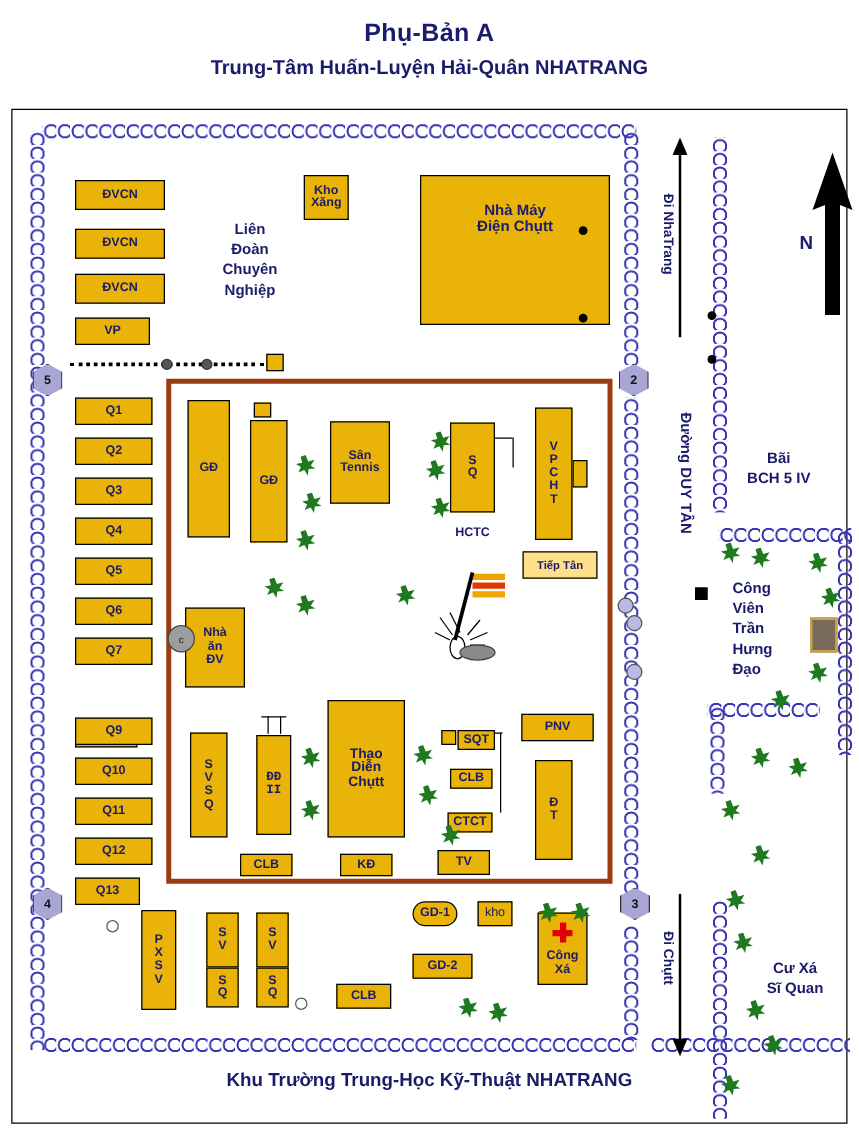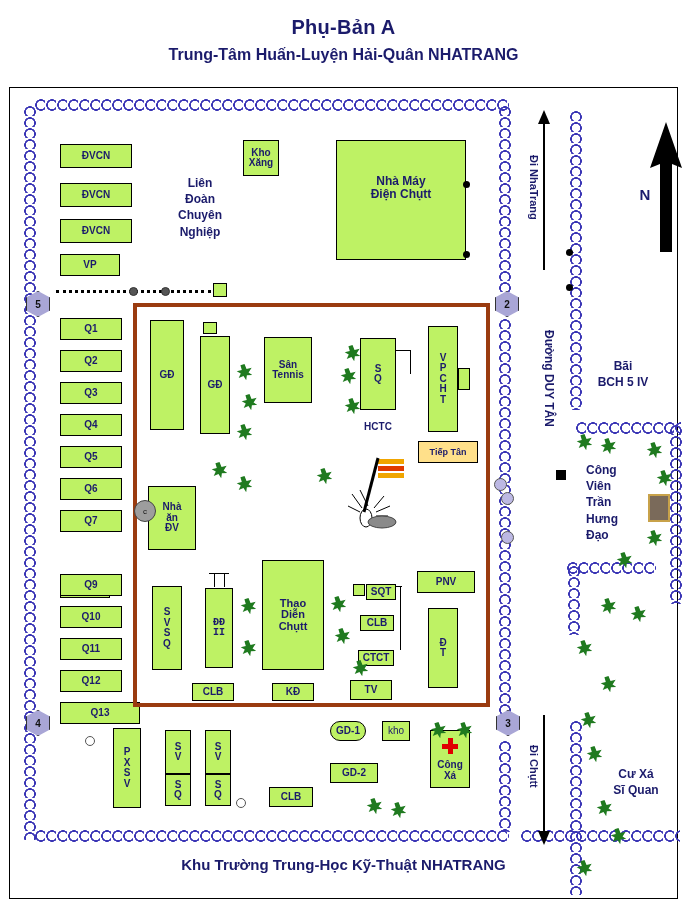--- a/index.html
+++ b/index.html
@@ -11,21 +11,21 @@
   .title2{width:100%;text-align:center;top:46px;font-size:16px;font-weight:bold;color:#1b1b6b;}
   .footer{width:100%;text-align:center;top:856px;font-size:15px;font-weight:bold;color:#1b1b6b;}
 
   .frame{position:absolute;left:9px;top:87px;width:669px;height:812px;border:1px solid #000;box-sizing:border-box;background:#fff;}
 
   
   .fence{position:absolute;}
   .fence.h{height:16px;background-image:radial-gradient(circle 6px at 7px 8px, rgba(0,0,0,0) 4.0px, #3a35b5 4.4px, #3a35b5 5.6px, rgba(0,0,0,0) 6.0px);background-size:11px 16px;background-repeat:repeat-x;}
   .fence.v{width:16px;background-image:radial-gradient(circle 6px at 8px 7px, rgba(0,0,0,0) 4.0px, #3a35b5 4.4px, #3a35b5 5.6px, rgba(0,0,0,0) 6.0px);background-size:16px 11px;background-repeat:repeat-y;}
 
-  .box{position:absolute;border:1px solid #000;background:#bef264;box-sizing:border-box;display:flex;align-items:center;justify-content:center;text-align:center;font-size:10px;font-weight:bold;color:#1b1b6b;line-height:1.05;}
+  .box{position:absolute;border:1px solid #000;background:#eab308;box-sizing:border-box;display:flex;align-items:center;justify-content:center;text-align:center;font-size:10px;font-weight:bold;color:#1b1b6b;line-height:1.05;}
   .lbl{position:absolute;font-size:12px;font-weight:bold;color:#1b1b6b;text-align:center;line-height:1.35;}
   .lbl.sm{font-size:10px;}
 
   .redframe{position:absolute;border:4px solid #9a3b10;box-sizing:border-box;background:transparent;}
 
   .hex{position:absolute;width:22px;height:24px;background:#a9a6d6;border:1px solid #333;
        clip-path:polygon(50% 0,100% 25%,100% 75%,50% 100%,0 75%,0 25%);
        display:flex;align-items:center;justify-content:center;font-size:10px;font-weight:bold;color:#111;}
 
   .tree{position:absolute;width:17px;height:17px;background:#1f7a1f;
@@ -108,21 +108,21 @@
   <div class="box" style="left:60px;top:254px;width:60px;height:22px;">VP</div>
 
   <div class="lbl" style="left:160px;top:175px;width:80px;white-space:pre-line;">Liên
 Đoàn
 Chuyên
 Nghiệp</div>
 
   <div class="box" style="left:243px;top:140px;width:36px;height:36px;white-space:pre-line;">Kho
 Xăng</div>
 
-  <div class="box" style="left:336px;top:140px;width:130px;height:120px;align-items:flex-start;padding-top:34px;white-space:pre-line;font-size:12px;">Nhà Máy
+  <div class="box" style="left:336px;top:140px;width:152px;height:120px;align-items:flex-start;padding-top:21px;white-space:pre-line;font-size:12px;">Nhà Máy
 Điện Chụtt</div>
   <div class="dotb" style="left:463px;top:181px;"></div>
   <div class="dotb" style="left:463px;top:251px;"></div>
 
   <div class="dash" style="left:56px;top:290px;width:155px;"></div>
   <div class="dot" style="left:129px;top:287px;"></div>
   <div class="dot" style="left:161px;top:287px;"></div>
   <div class="box" style="left:213px;top:283px;width:14px;height:14px;"></div>
 
   <div class="box" style="left:60px;top:318px;width:62px;height:22px;">Q1</div>
@@ -130,21 +130,21 @@
   <div class="box" style="left:60px;top:382px;width:62px;height:22px;">Q3</div>
   <div class="box" style="left:60px;top:414px;width:62px;height:22px;">Q4</div>
   <div class="box" style="left:60px;top:446px;width:62px;height:22px;">Q5</div>
   <div class="box" style="left:60px;top:478px;width:62px;height:22px;">Q6</div>
   <div class="box" style="left:60px;top:510px;width:62px;height:22px;">Q7</div>
   <div class="box" style="left:60px;top:542px;width:50px;height:22px;margin-top:34px;">Q8</div>
   <div class="box" style="left:60px;top:574px;width:62px;height:22px;">Q9</div>
   <div class="box" style="left:60px;top:606px;width:62px;height:22px;">Q10</div>
   <div class="box" style="left:60px;top:638px;width:62px;height:22px;">Q11</div>
   <div class="box" style="left:60px;top:670px;width:62px;height:22px;">Q12</div>
-  <div class="box" style="left:60px;top:702px;width:80px;height:22px;">Q13</div>
+  <div class="box" style="left:60px;top:702px;width:52px;height:22px;">Q13</div>
 
   <div class="redframe" style="left:133px;top:303px;width:357px;height:404px;"></div>
 
   <div class="box" style="left:150px;top:320px;width:34px;height:110px;white-space:pre-line;">GĐ</div>
   <div class="box" style="left:200px;top:336px;width:30px;height:98px;white-space:pre-line;">GĐ</div>
   <div class="box" style="left:203px;top:322px;width:14px;height:12px;"></div>
 
   <div class="box" style="left:264px;top:337px;width:48px;height:66px;white-space:pre-line;">Sân
 Tennis</div>
 

